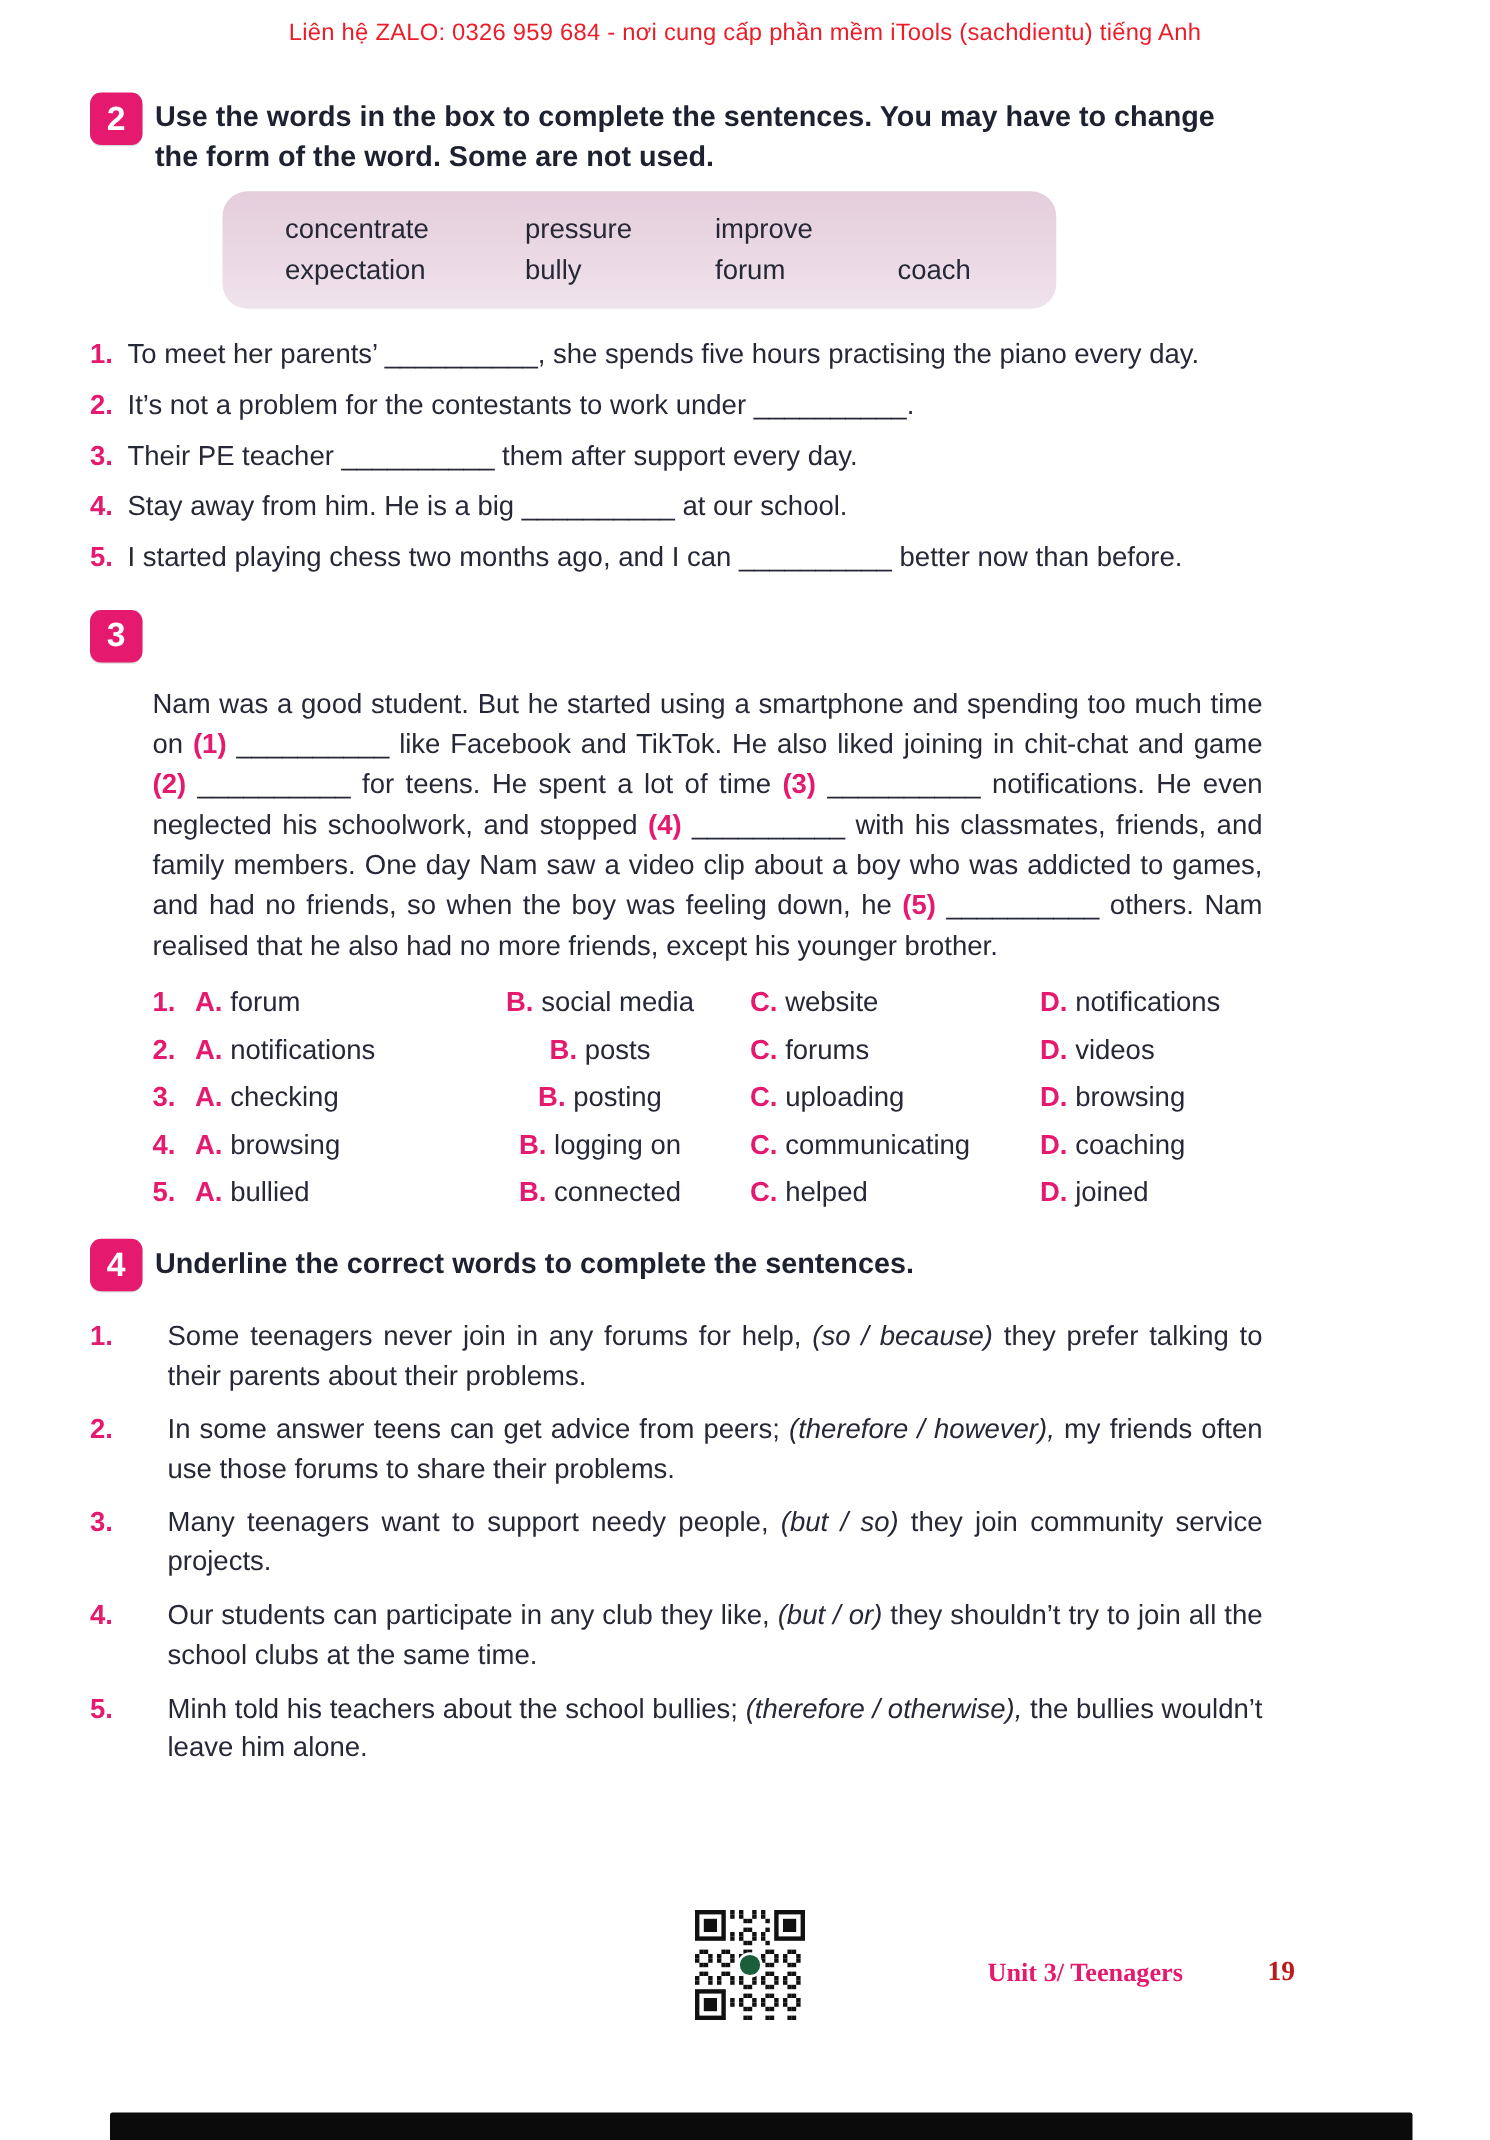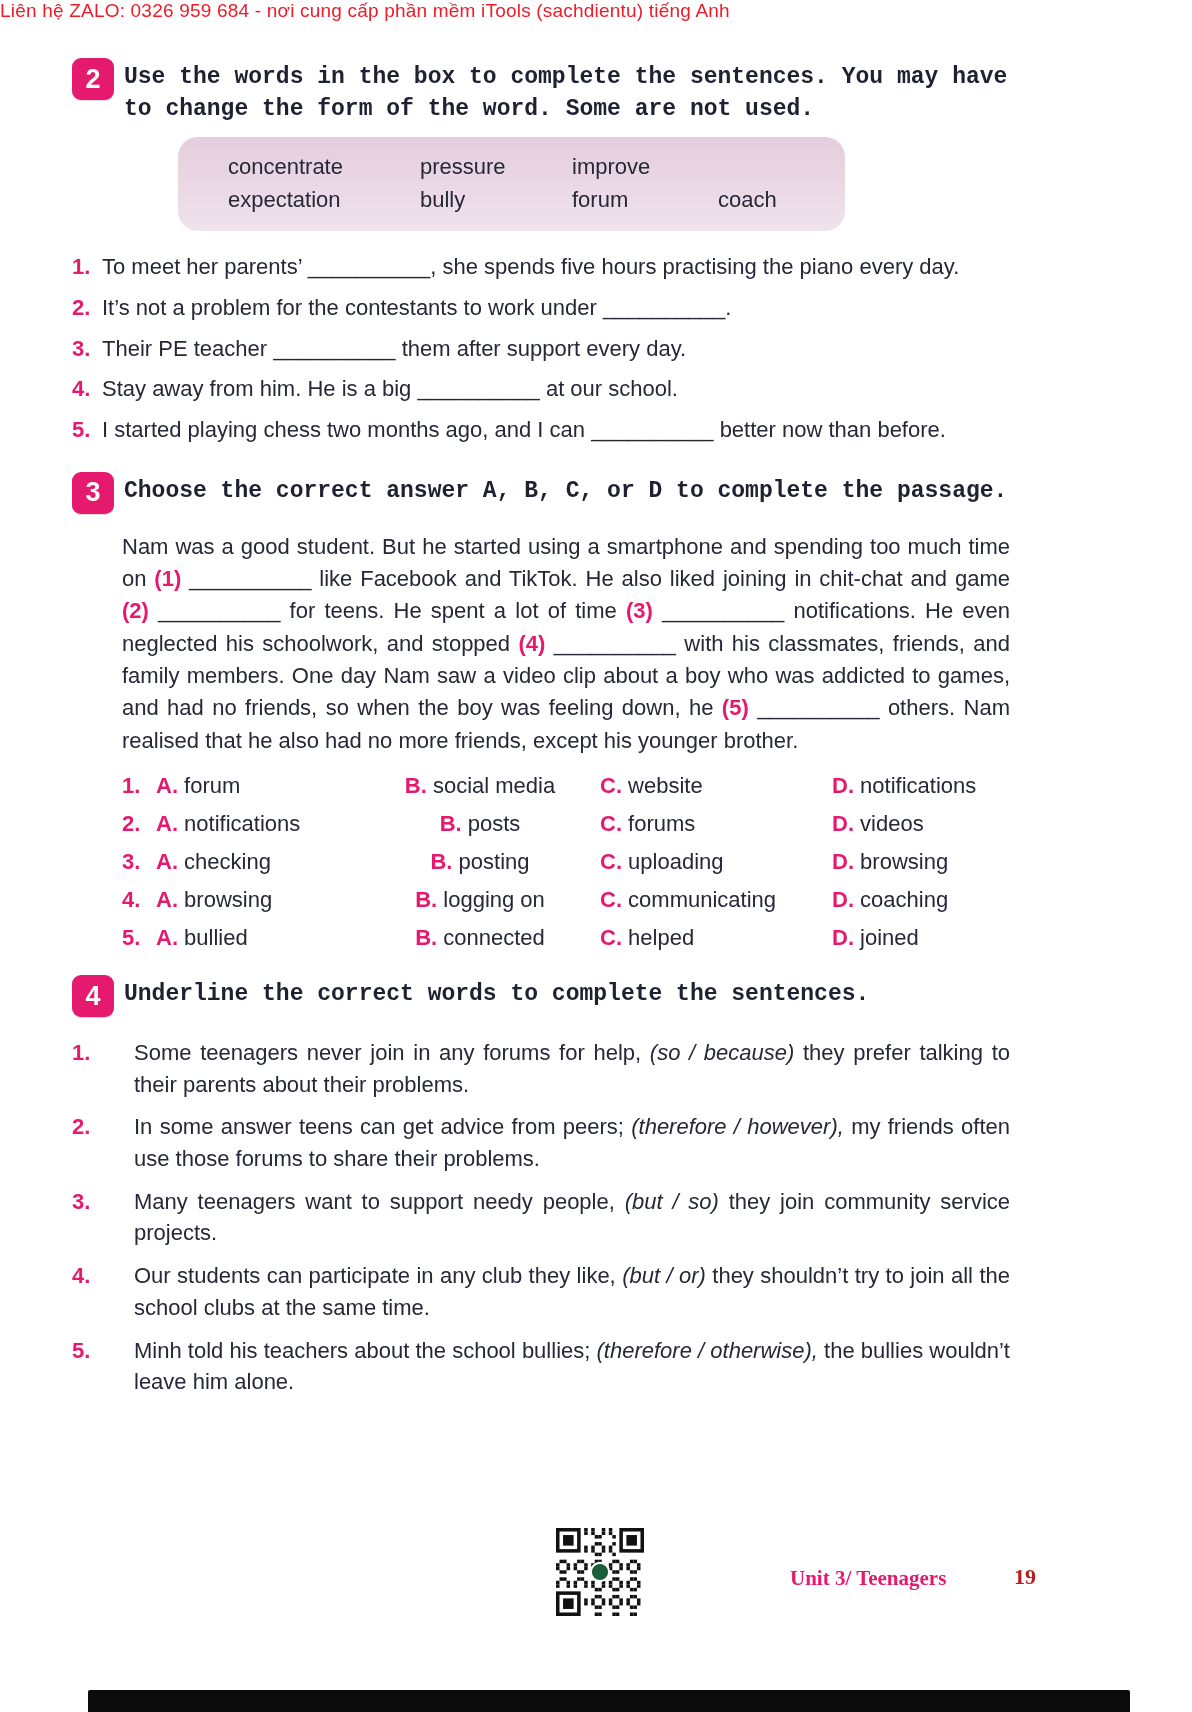--- a/index.html
+++ b/index.html
@@ -6,38 +6,39 @@
   html,body { background:#ffffff; }
   .page {
     position:relative;
     width:1192px; height:1712px;
     background:#ffffff;
     overflow:hidden;
     font-family:"Liberation Sans", "DejaVu Sans", sans-serif;
     color:#262837;
   }
   .header-line {
-    text-align:left;
+    padding-top:16px;
+    text-align:center;
     color:#ed1c29;
     font-size:19px;
     letter-spacing:0.2px;
   }
   .content { padding-left:72px; padding-right:182px; width:100%; }
 
   .ex-head { display:flex; align-items:flex-start; gap:10px; }
   .badge {
     flex:0 0 42px; width:42px; height:42px;
     background:#e5196e; border-radius:9px;
     color:#fff; font-weight:bold; font-size:27px;
     display:flex; align-items:center; justify-content:center;
     box-shadow:0 1px 0 rgba(0,0,0,0.15);
   }
   .ex-title {
     font-weight:bold; font-size:23px; line-height:1.38;
-    color:#1e2130; padding-top:4px;font-family:Liberation Mono, monospace;
+    color:#1e2130; padding-top:4px;
   }
 
   .ex2 { margin-top:36px; }
   .word-box {
     margin:12px 0 0 106px;
     width:667px;
     border-radius:20px;
     background:linear-gradient(#e5cddc, #efe3ec);
     padding:13px 0 15px 50px;
   }
@@ -134,21 +135,20 @@
           <div class="sent">
             <span class="num">5.</span>
             <span class="sent-body"><span>I started playing chess two months ago, and I can __________ better now than before.</span></span>
           </div>
         </div>
     </section>
 
     <section class="ex3">
       <div class="ex-head">
         <div class="badge">3</div>
-        <div class="ex-title">Choose the correct answer A, B, C, or D to complete the passage.</div>
       </div>
       <p class="passage"><span>Nam was a good student. But he started using a smartphone and spending too much time on </span><span class="accent">(1)</span><span> __________ like Facebook and TikTok. He also liked joining in chit-chat and game </span><span class="accent">(2)</span><span> __________ for teens. He spent a lot of time </span><span class="accent">(3)</span><span> __________ notifications. He even neglected his schoolwork, and stopped </span><span class="accent">(4)</span><span> __________ with his classmates, friends, and family members. One day Nam saw a video clip about a boy who was addicted to games, and had no friends, so when the boy was feeling down, he </span><span class="accent">(5)</span><span> __________ others. Nam realised that he also had no more friends, except his younger brother.</span></p>
       <div class="options">
           <div class="opt-row">
             <span class="num opt-num">1.</span>
             <span class="opt-cell"><span class="letter">A.</span><span>&nbsp;forum</span></span>
             <span class="opt-cell"><span class="letter">B.</span><span>&nbsp;social media</span></span>
             <span class="opt-cell"><span class="letter">C.</span><span>&nbsp;website</span></span>
             <span class="opt-cell"><span class="letter">D.</span><span>&nbsp;notifications</span></span>
           </div>

